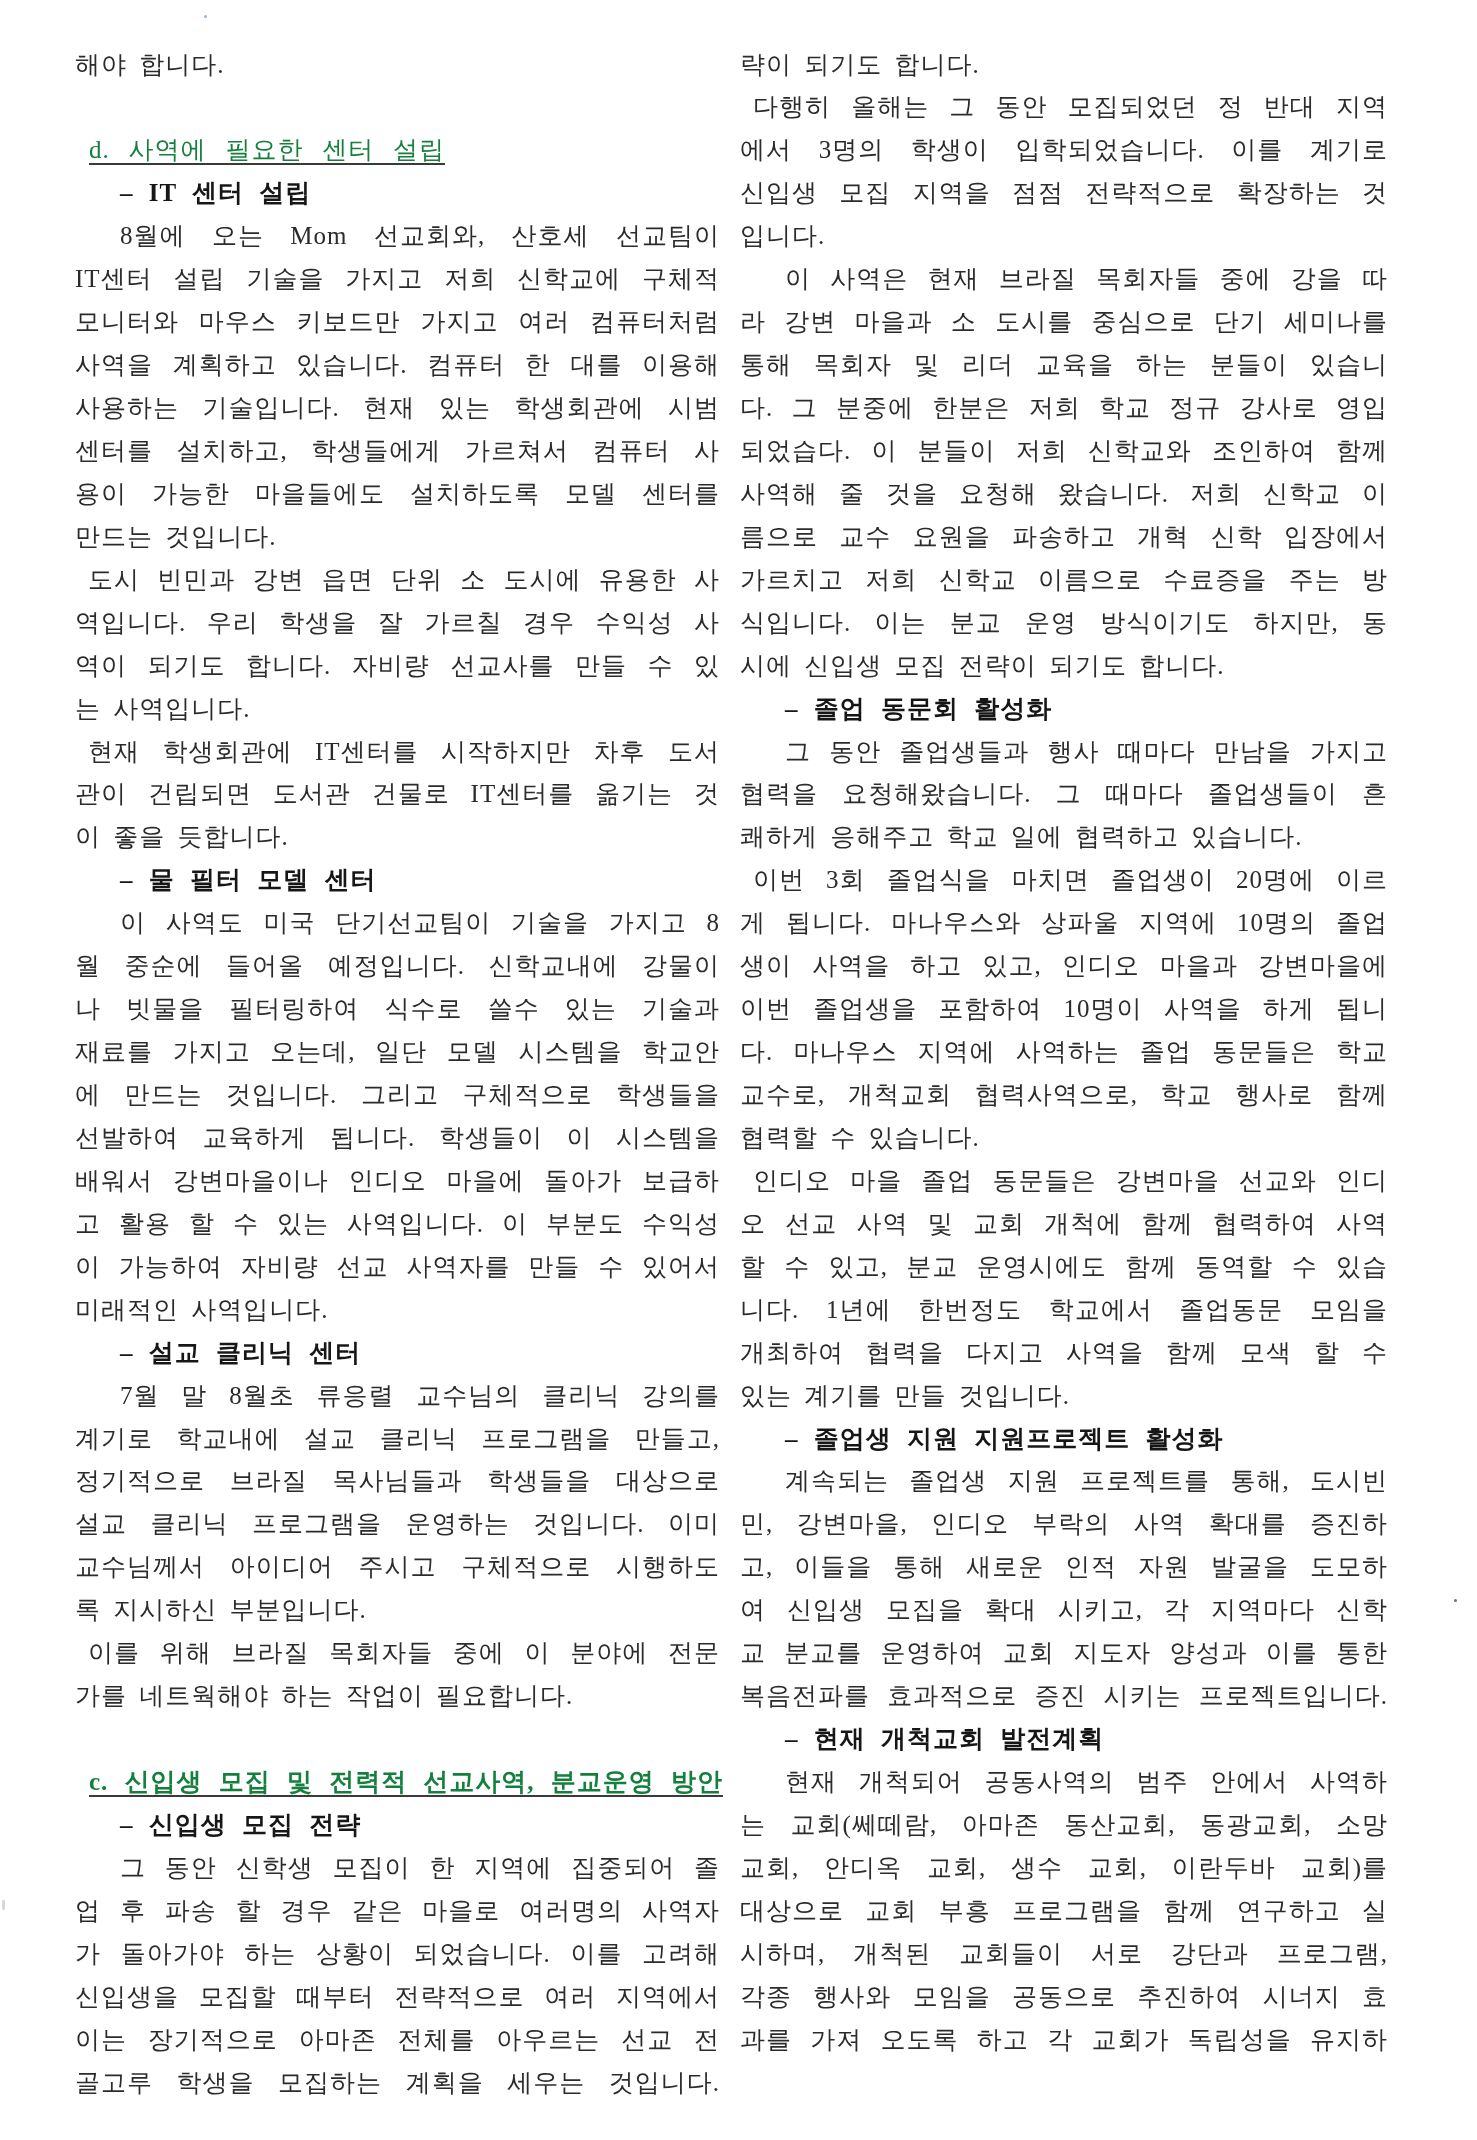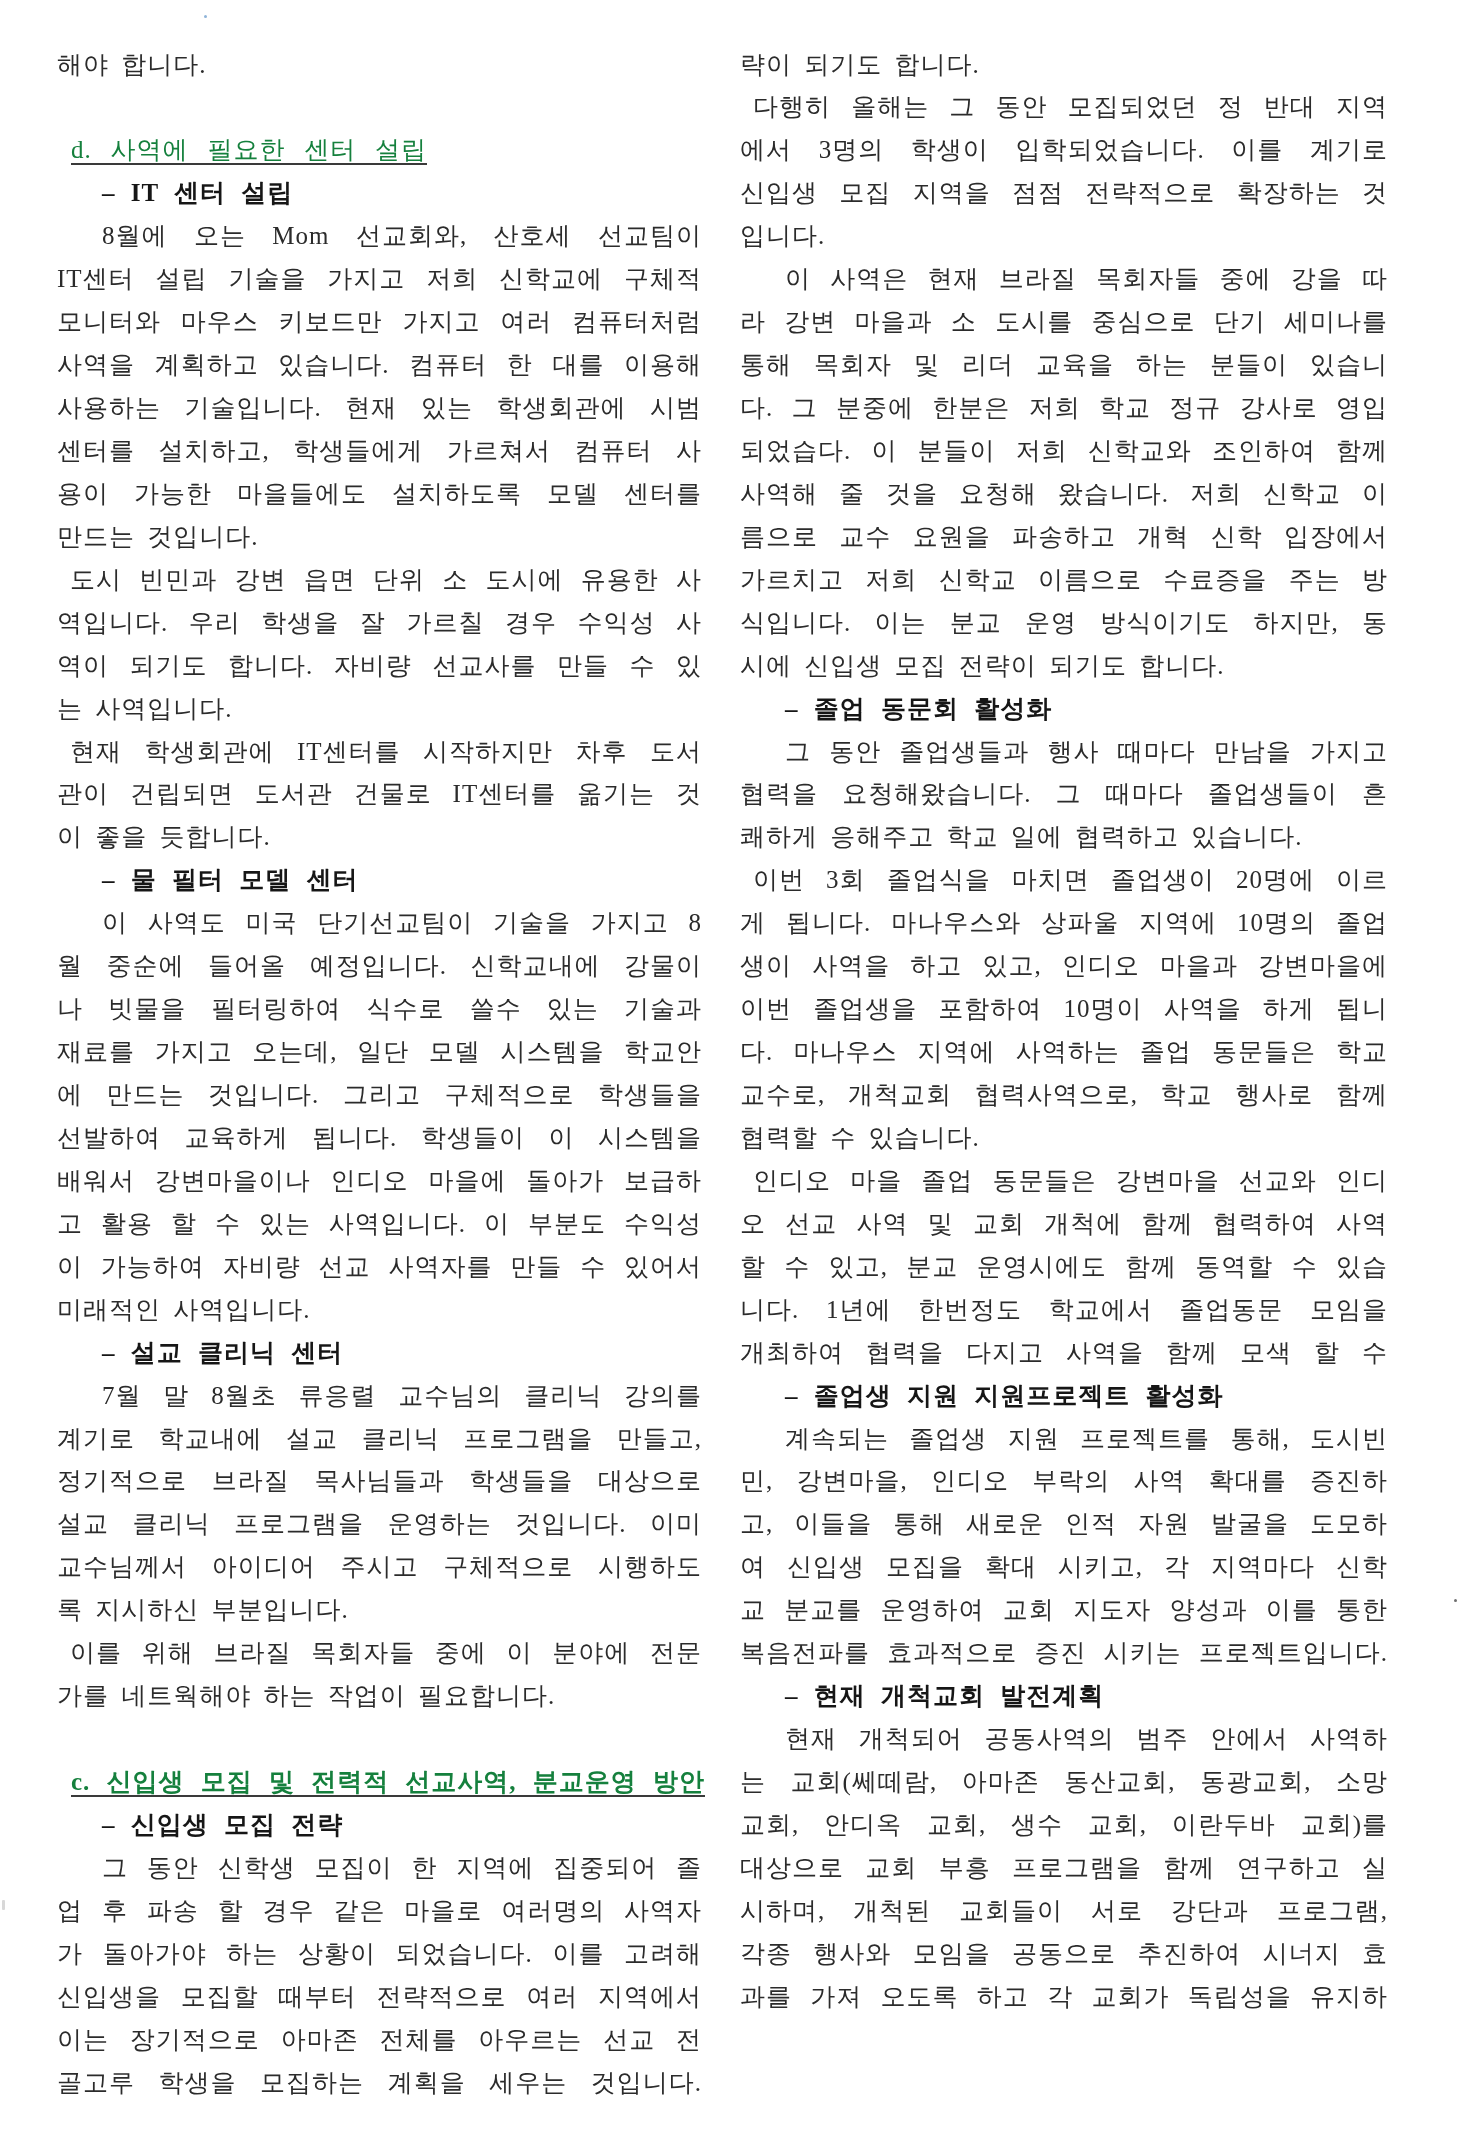--- a/index.html
+++ b/index.html
@@ -6,21 +6,21 @@
     #page {
       position: relative;
       width: 1477px;
       height: 2140px;
       background: #ffffff;
       overflow: hidden;
       font-family: "Liberation Serif", "DejaVu Serif", serif;
       color: #2b2b2b;
     }
     .col { position: absolute; top: 43.5px; }
-    #col-left  { left: 57px;  width: 645px; }
+    #col-left  { left: 75px;  width: 645px; }
     #col-right { left: 740px; width: 648px; }
 
     .ln {
       display: block;
       height: 42.95px;
       line-height: 42.95px;
       font-size: 25px;
       letter-spacing: 1px;
       word-spacing: 5px;
       white-space: nowrap;
@@ -197,20 +197,21 @@
       <div class="ln">교수로, 개척교회 협력사역으로, 학교 행사로 함께</div>
       <div class="ln last">협력할 수 있습니다.</div>
     </div>
 
     <div class="para">
       <div class="ln ind-small">인디오 마을 졸업 동문들은 강변마을 선교와 인디</div>
       <div class="ln">오 선교 사역 및 교회 개척에 함께 협력하여 사역</div>
       <div class="ln">할 수 있고, 분교 운영시에도 함께 동역할 수 있습</div>
       <div class="ln">니다. 1년에 한번정도 학교에서 졸업동문 모임을</div>
       <div class="ln">개최하여 협력을 다지고 사역을 함께 모색 할 수</div>
+      <div class="ln last">있는 계기를 만들 것입니다.</div>
     </div>
 
     <div class="ln sub">– 졸업생 지원 지원프로젝트 활성화</div>
 
     <div class="para">
       <div class="ln ind-deep">계속되는 졸업생 지원 프로젝트를 통해, 도시빈</div>
       <div class="ln">민, 강변마을, 인디오 부락의 사역 확대를 증진하</div>
       <div class="ln">고, 이들을 통해 새로운 인적 자원 발굴을 도모하</div>
       <div class="ln">여 신입생 모집을 확대 시키고, 각 지역마다 신학</div>
       <div class="ln">교 분교를 운영하여 교회 지도자 양성과 이를 통한</div>

